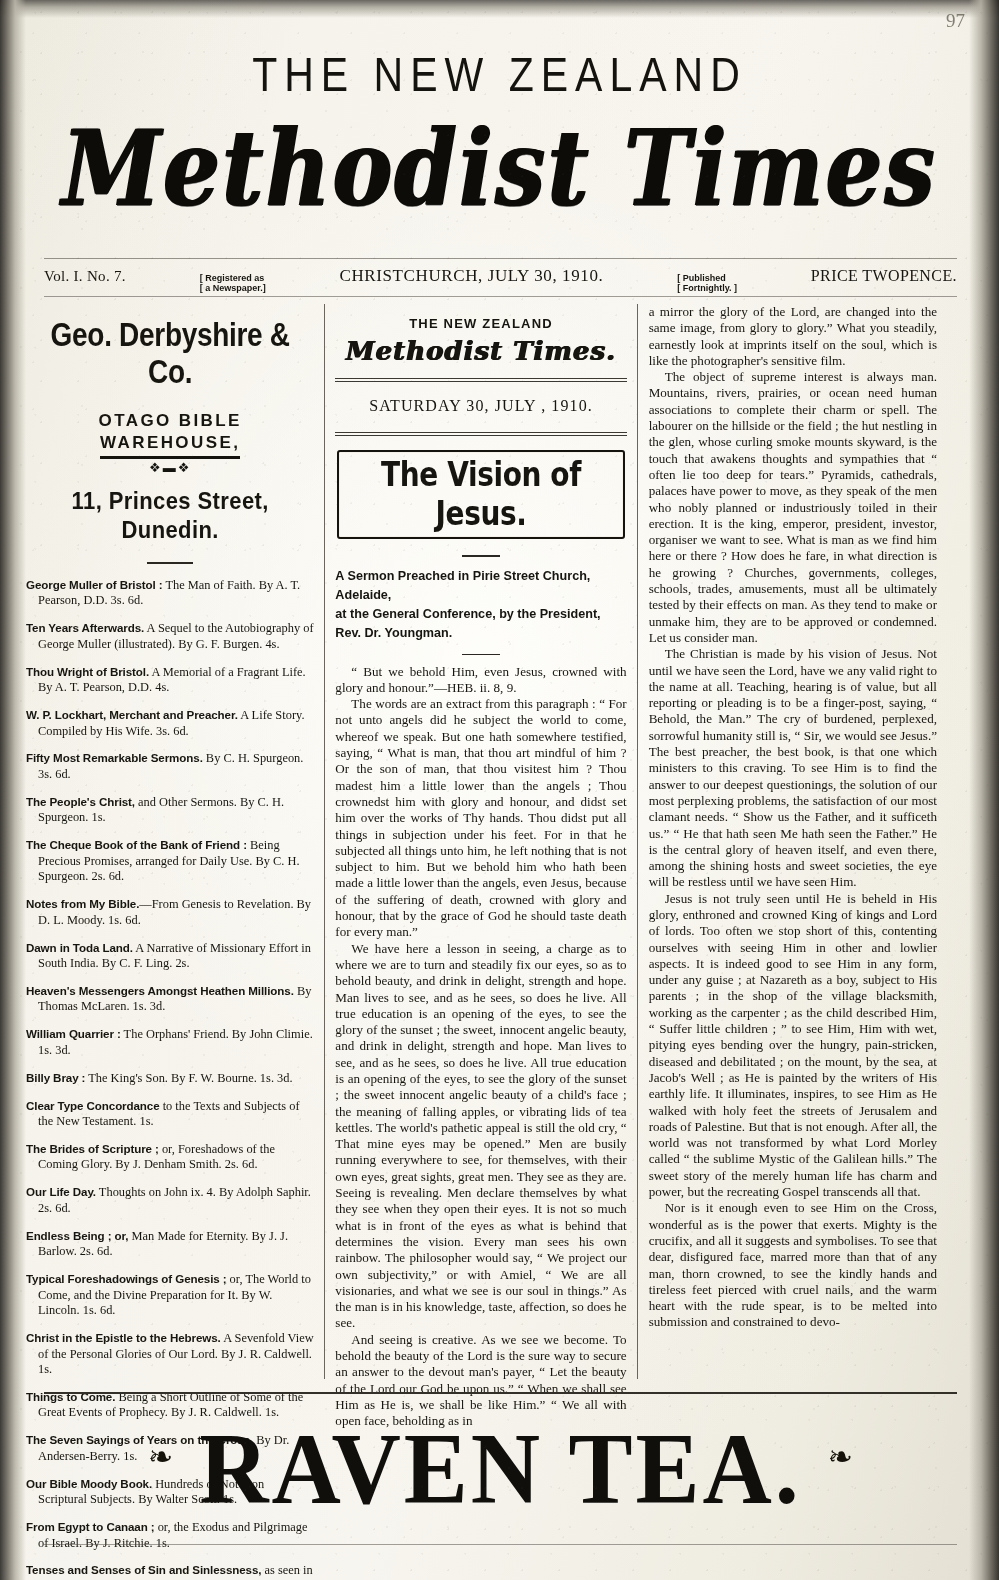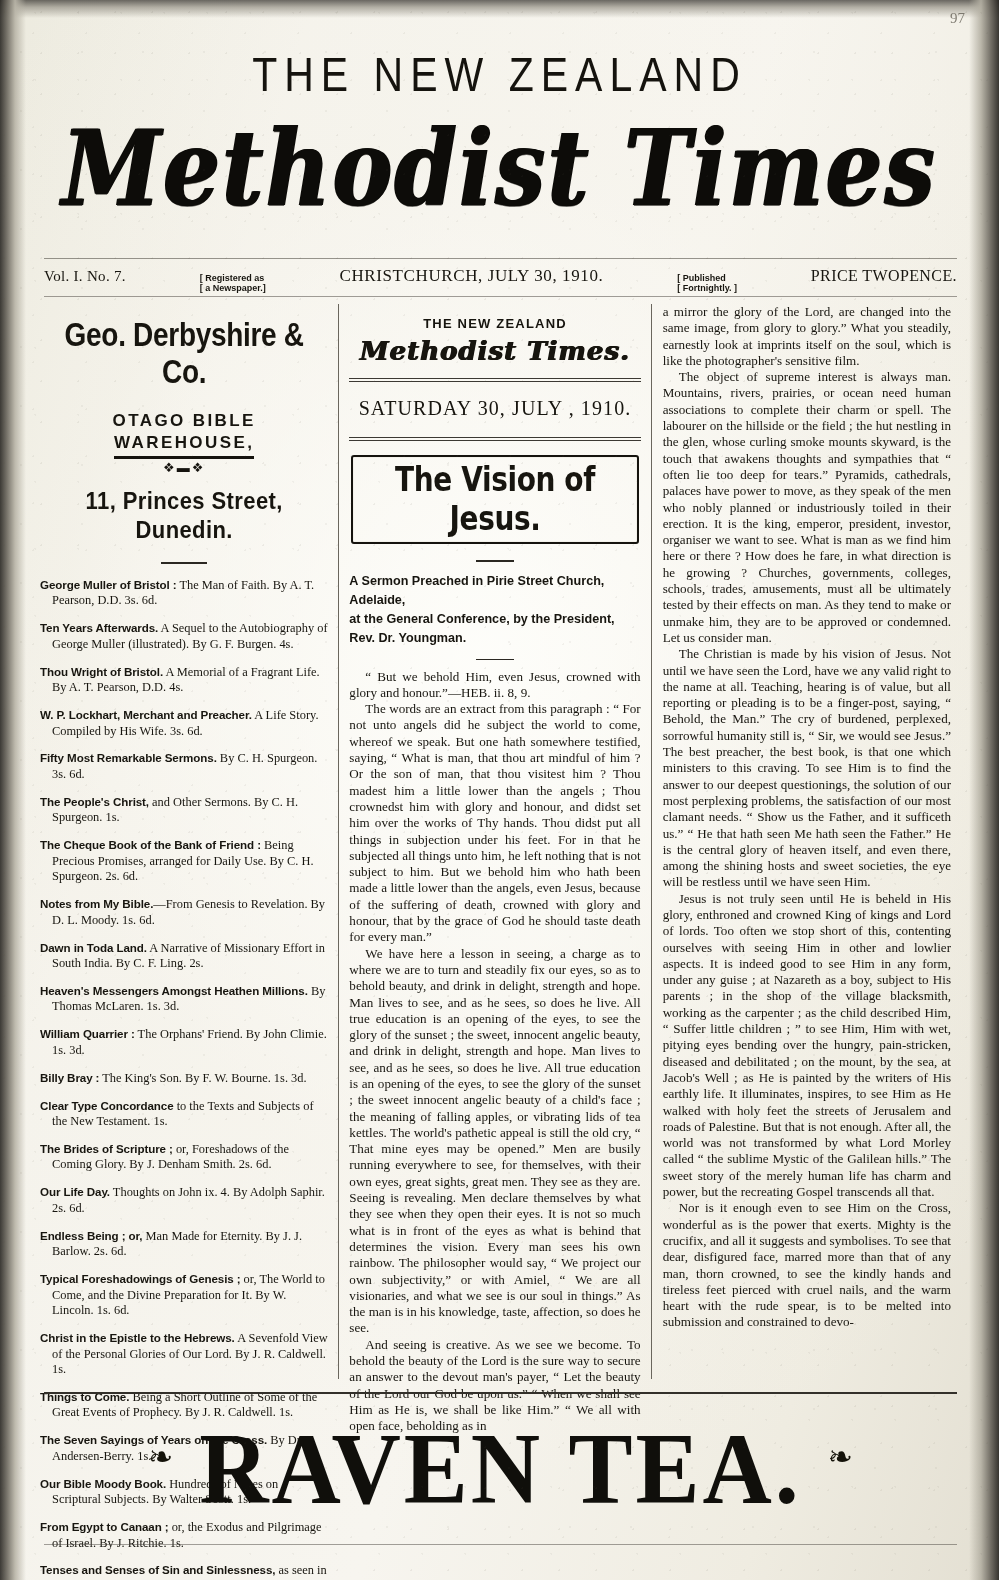--- a/index.html
+++ b/index.html
@@ -53,21 +53,21 @@
     line-height: 1;
     color: #0d0c09;
     font-style: italic;
     transform: scaleX(1.04) scaleY(1.22);
     text-shadow: 1px 0 0 #0d0c09, -1px 0 0 #0d0c09, 0 1px 0 rgba(13,12,9,.6);
     margin-top: 26px;
   }
   .folio {
     position: absolute; right: 34px; top: 10px;
     font-family: "Liberation Serif", serif;
-    font-size: 15px; color: #5d594f; opacity: .75;
+    font-size: 19px; color: #5d594f; opacity: .75;
   }
 
   
   .dateline-rule-top {
     position: absolute; left: 44px; right: 42px; top: 258px;
     border-top: 1px solid #55514a; opacity: .6;
   }
   .dateline {
     position: absolute; left: 44px; right: 42px; top: 266px;
     display: flex; align-items: baseline; justify-content: space-between;
@@ -78,21 +78,21 @@
   .dl-city  { font-size: 17px; letter-spacing: .6px; }
   .dl-pub   { font-family: "Liberation Sans", sans-serif; font-size: 9px; font-weight: 700; line-height: 1.08; }
   .dl-price { font-size: 16px; letter-spacing: .4px; }
   .dateline-rule-bot {
     position: absolute; left: 44px; right: 42px; top: 296px;
     border-top: 1px solid #55514a; opacity: .55;
   }
 
   
   .columns {
-    position: absolute; left: 40px; top: 304px;
+    position: absolute; left: 26px; top: 304px;
     width: 911px; height: 1075px;
     display: flex;
   }
   .col { position: relative; }
   .col-left   { width: 296px; padding-right: 10px; }
   .col-mid    { width: 299px; padding: 0 10px; border-left: 1px solid #6a665d; border-right: 1px solid #6a665d; }
   .col-right  { width: 296px; padding-left: 11px; }
 
   
   .ad-name {
@@ -156,21 +156,21 @@
     font-style: italic;
     font-weight: 700;
     font-size: 26px;
     letter-spacing: 1px;
     text-align: center;
     margin-top: 5px;
     text-shadow: .7px 0 0 #15130e, -.7px 0 0 #15130e;
   }
   .dbl-rule { margin: 12px 0; border-top: 1px solid #3c3933; border-bottom: 1px solid #3c3933; height: 2px; }
   .mid-date {
-    font-size: 20px; text-align: center; letter-spacing: 1.1px; padding: 3px 0 5px 0;
+    font-size: 16px; text-align: center; letter-spacing: 1.1px; padding: 3px 0 5px 0;
   }
   .headline-box {
     border: 2px solid #15130e;
     padding: 9px 6px 10px 6px;
     margin: 14px 2px 0 2px;
     text-align: center;
     border-radius: 3px;
     box-shadow: 0 0 0 1px #f3f1ea inset;
   }
   .headline {

